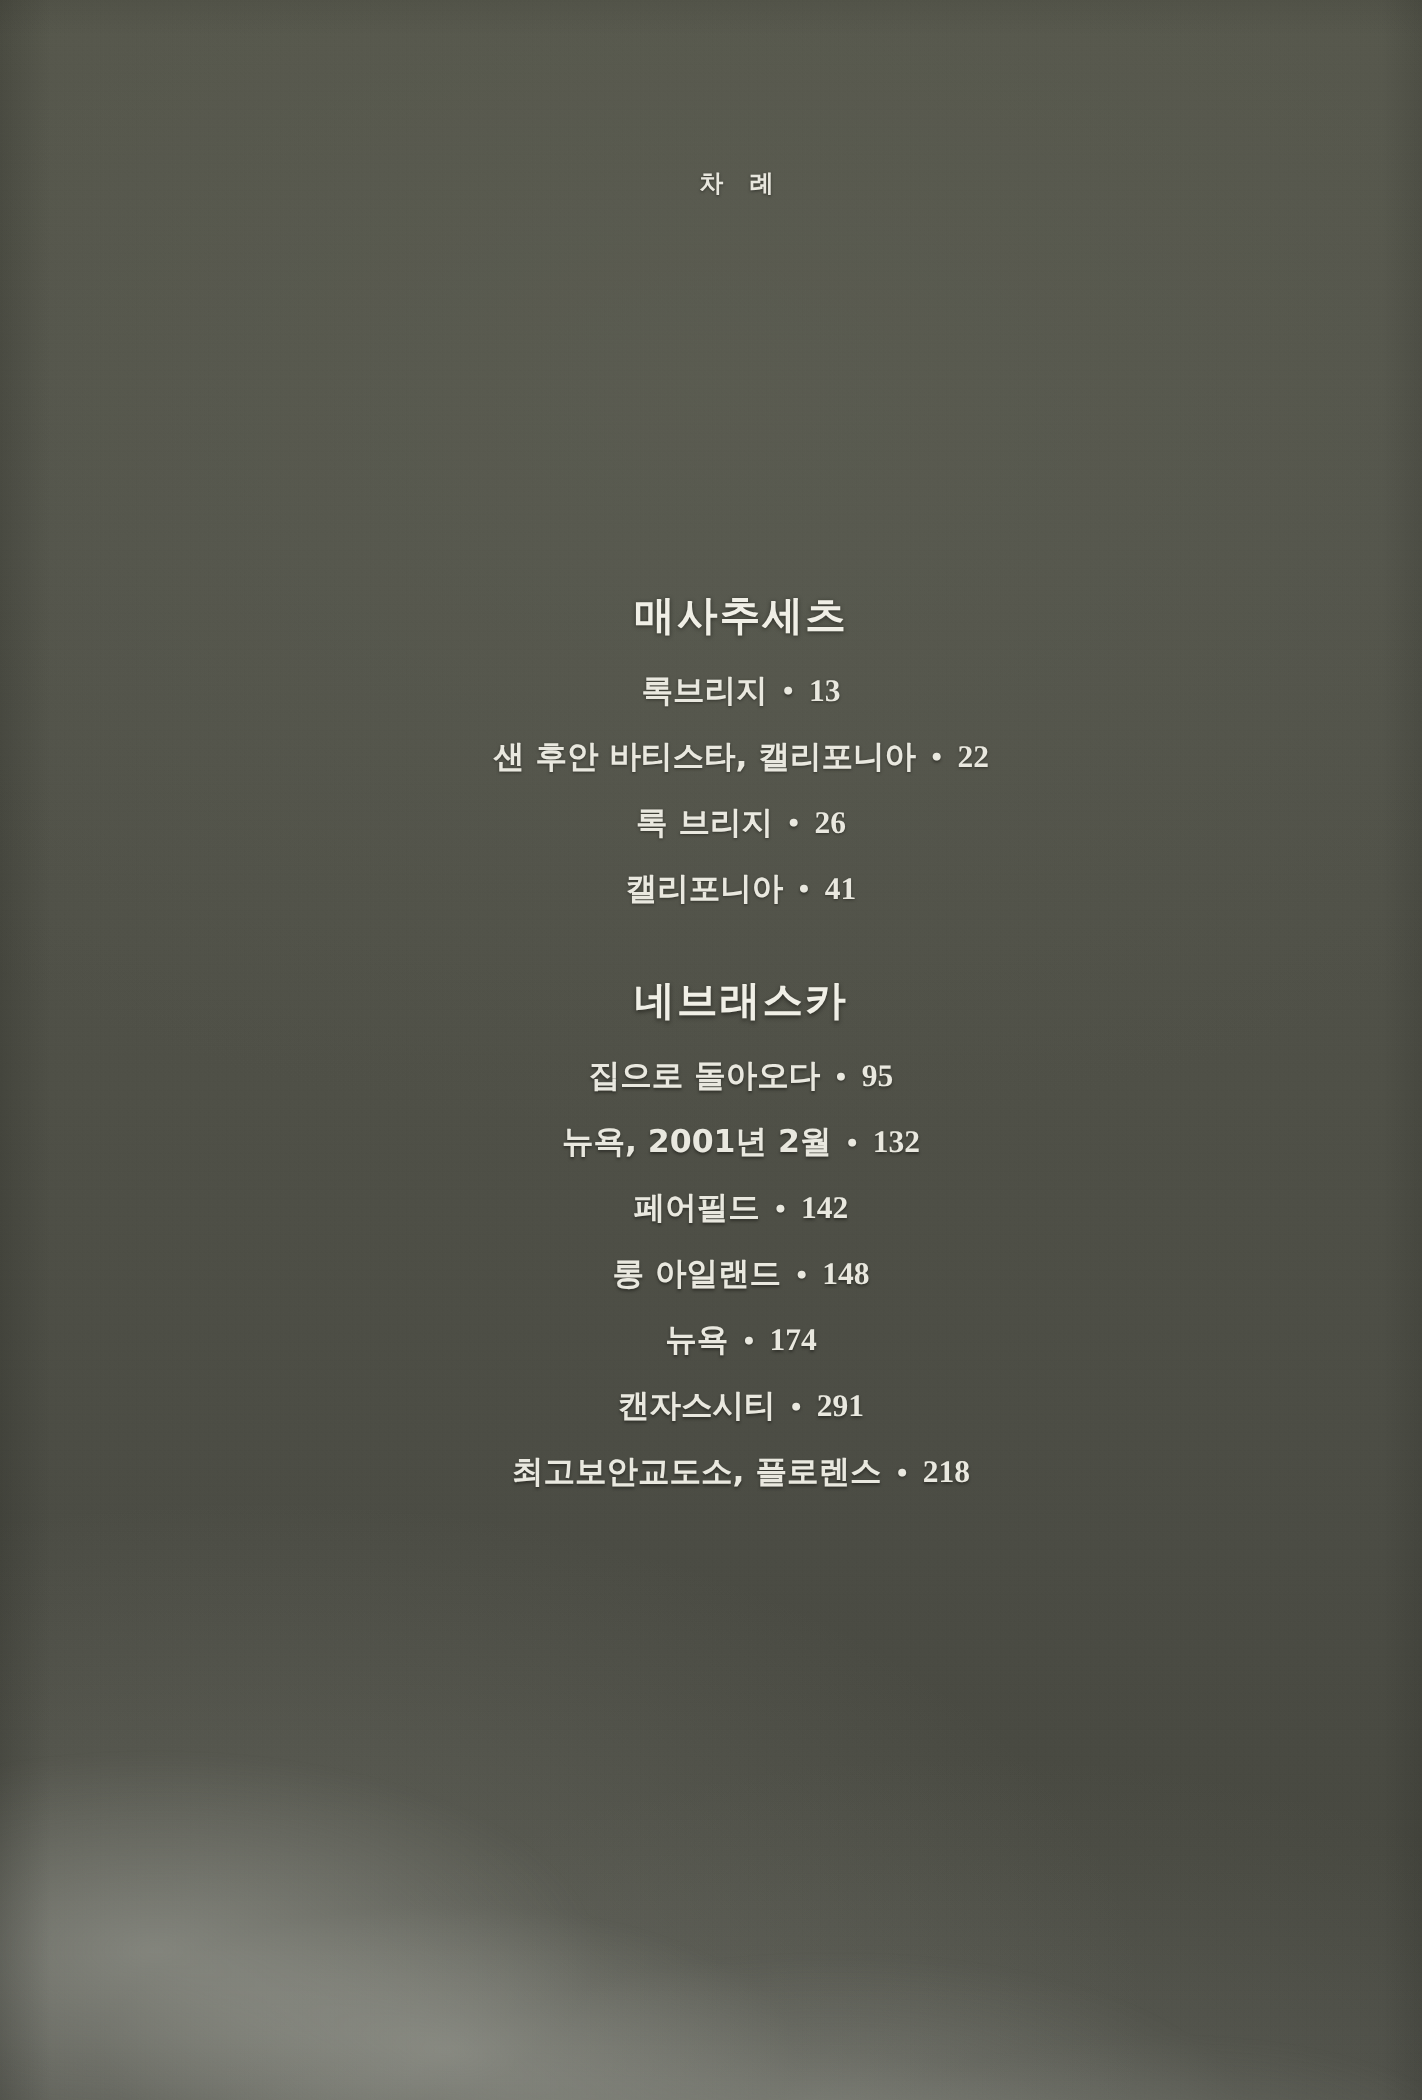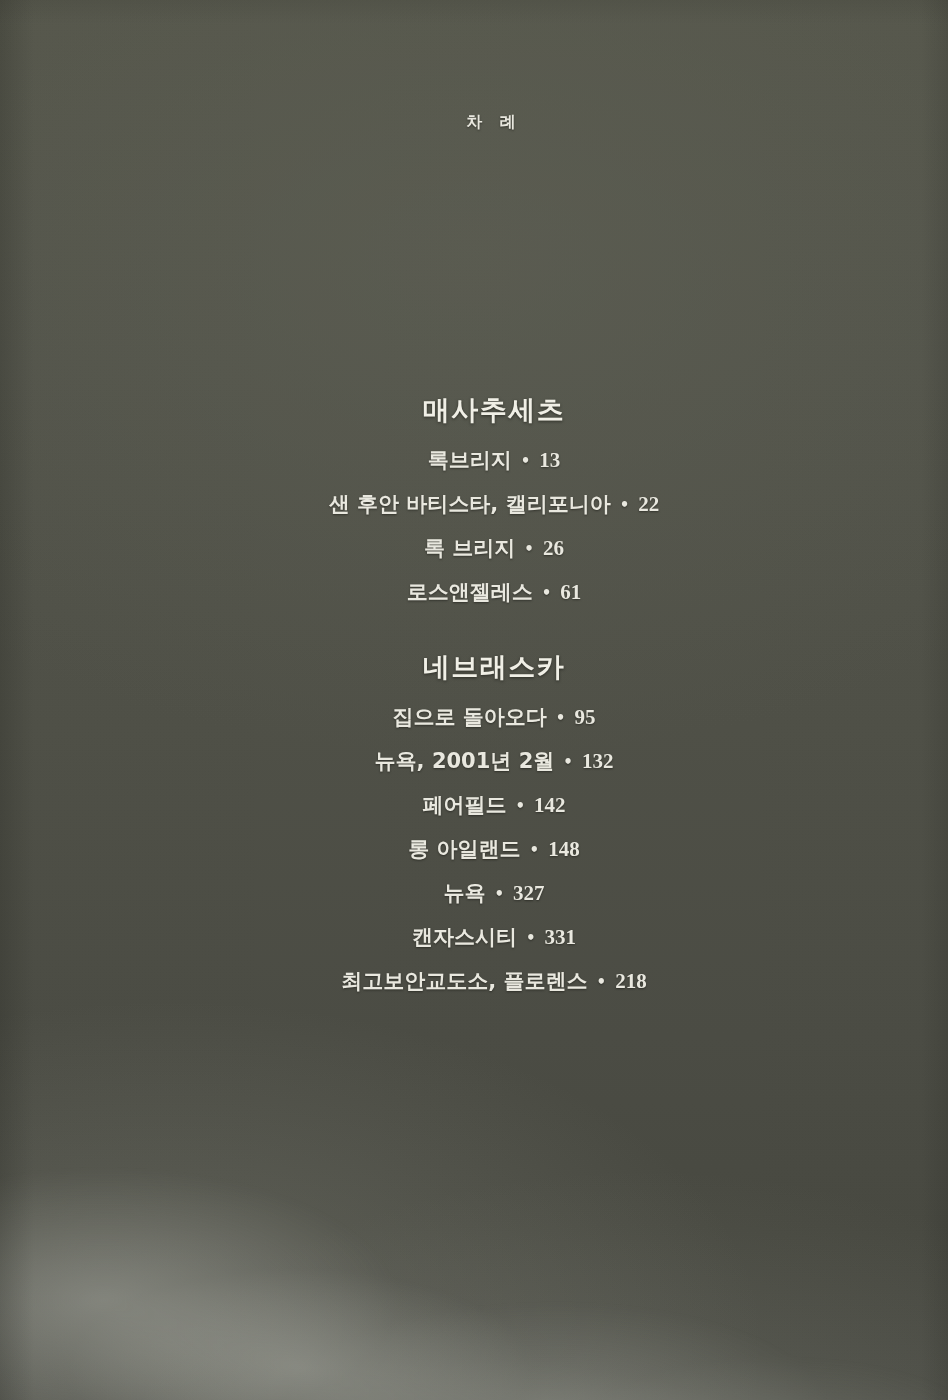--- a/index.html
+++ b/index.html
@@ -141,27 +141,27 @@
   <div class="edge-shade"></div>
 
   <div class="content">
     <div class="toc-heading">차 례</div>
     <div class="toc-body">
         <div class="part">
           <div class="part-title">매사추세츠</div>
           <div class="entry"><span>록브리지</span><span class="dot">•</span><span class="pg">13</span></div>
           <div class="entry"><span>샌 후안 바티스타, 캘리포니아</span><span class="dot">•</span><span class="pg">22</span></div>
           <div class="entry"><span>록 브리지</span><span class="dot">•</span><span class="pg">26</span></div>
-          <div class="entry"><span>로스앤젤레스</span><span class="dot">•</span><span class="pg">61</span></div>
+          <div class="entry"><span>캘리포니아</span><span class="dot">•</span><span class="pg">41</span></div>
         </div>
         <div class="part">
           <div class="part-title">네브래스카</div>
           <div class="entry"><span>집으로 돌아오다</span><span class="dot">•</span><span class="pg">95</span></div>
           <div class="entry"><span>뉴욕, 2001년 2월</span><span class="dot">•</span><span class="pg">132</span></div>
           <div class="entry"><span>페어필드</span><span class="dot">•</span><span class="pg">142</span></div>
           <div class="entry"><span>롱 아일랜드</span><span class="dot">•</span><span class="pg">148</span></div>
-          <div class="entry"><span>뉴욕</span><span class="dot">•</span><span class="pg">327</span></div>
-          <div class="entry"><span>캔자스시티</span><span class="dot">•</span><span class="pg">331</span></div>
+          <div class="entry"><span>뉴욕</span><span class="dot">•</span><span class="pg">174</span></div>
+          <div class="entry"><span>캔자스시티</span><span class="dot">•</span><span class="pg">291</span></div>
           <div class="entry"><span>최고보안교도소, 플로렌스</span><span class="dot">•</span><span class="pg">218</span></div>
         </div>
       </div>
   </div>
 </div>
 
 </body></html>

